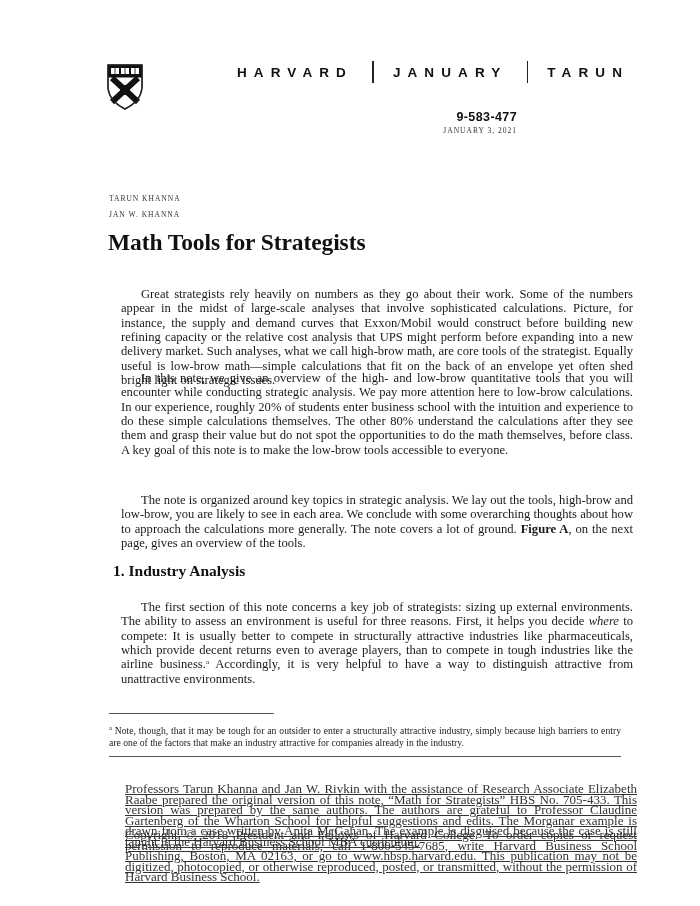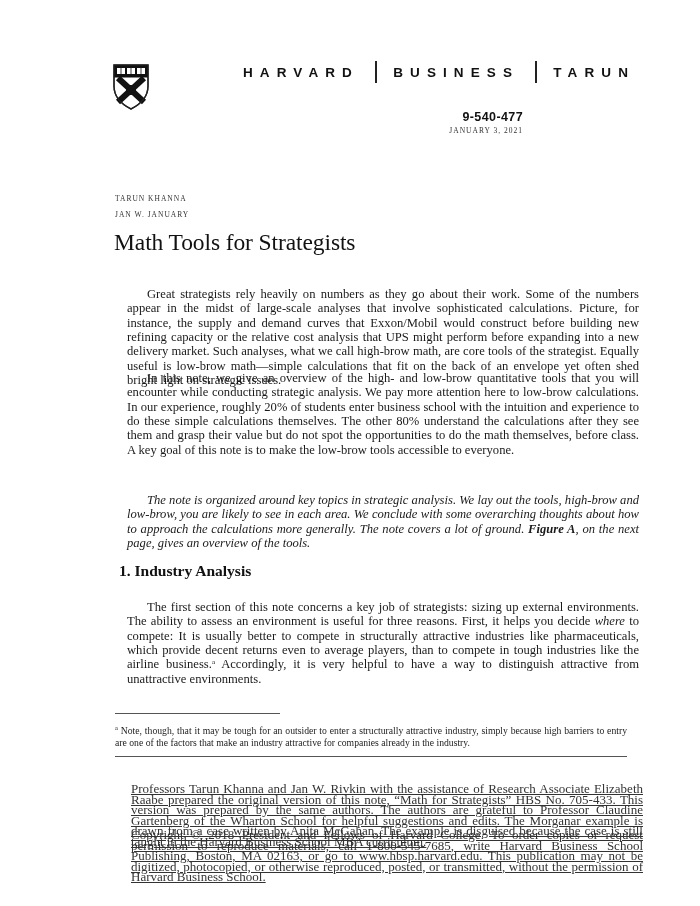--- a/index.html
+++ b/index.html
@@ -1,38 +1,38 @@
 <!DOCTYPE html>
 <html><head>
   <meta charset="utf-8">
   <style>
     html, body { margin: 0; padding: 0; background: #ffffff; }
     body { width: 700px; height: 906px; position: relative; overflow: hidden; color: #111; font-family: "DejaVu Serif", "Liberation Serif", serif; }
-    .page { position: absolute; left: 12px; top: 0; width: 596px; height: 906px; }
+    .page { position: absolute; left: 6px; top: 0; width: 596px; height: 906px; }
 
     .shield { position: absolute; left: 101px; top: 64px; width: 36px; height: 46px; }
 
     .masthead { position: absolute; left: 231px; top: 62px; width: 385px; height: 20px; display: flex; align-items: center; justify-content: space-between; font-family: "Liberation Sans", "DejaVu Sans", sans-serif; font-weight: bold; font-size: 13.5px; color: #111; }
     .masthead .word { letter-spacing: 7.1px; }
     .masthead .word.last { letter-spacing: 7.1px; margin-right: -7px; }
     .masthead .sep { width: 1.5px; height: 22px; background: #222; }
 
     .docnum { position: absolute; right: 85px; top: 110px; font-family: "Liberation Sans", "DejaVu Sans", sans-serif; font-weight: bold; font-size: 12.5px; letter-spacing: 0.4px; }
     .docdate { position: absolute; right: 85px; top: 126px; font-family: "Liberation Serif", serif; font-size: 7.5px; letter-spacing: 1px; color: #333; }
 
     .author { position: absolute; left: 103px; font-family: "Liberation Serif", serif; font-size: 7.5px; letter-spacing: 1px; color: #333; text-align: center; }
     .author.a1 { top: 194px; }
     .author.a2 { top: 210px; }
 
-    .title { position: absolute; left: 102px; top: 229px; font-family: "Liberation Serif", serif; font-weight: normal; font-size: 23.5px; margin: 0; letter-spacing: -0.1px; }
+    .title { position: absolute; left: 102px; top: 229px; font-family: "Liberation Serif", serif; font-weight: bold; font-size: 23.5px; margin: 0; letter-spacing: -0.1px; }
 
     .body-text { position: absolute; left: 103px; width: 512px; font-family: "Liberation Serif", serif; font-size: 12.6px; line-height: 14.35px; text-align: justify; margin: 12px; text-indent: 20px; color: #1a1a1a; }
     .p1 { top: 275px; }
     .p2 { top: 359px; }
-    .p3 { top: 481px; font-style: italic; }
+    .p3 { top: 481px; }
     .p4 { top: 588px; }
 
     .section-head { position: absolute; left: 103px; top: 558px; font-family: "Liberation Serif", serif; font-weight: bold; font-size: 15.5px; margin: 4px; }
 
     .fn-rule { position: absolute; left: 103px; top: 713px; width: 165px; height: 1px; background: #555; }
     .footnote { position: absolute; left: 103px; top: 722px; width: 512px; font-family: "Liberation Serif", serif; font-size: 9.7px; line-height: 12px; text-align: justify; margin: 0; color: #222; }
     .footnote sup { font-size: 6.5px; }
     .full-rule { position: absolute; left: 103px; top: 756px; width: 512px; height: 1px; background: #555; }
 
     .credits { position: absolute; left: 103px; width: 512px; font-family: "Liberation Serif", serif; font-size: 13px; line-height: 10.5px; text-align: justify; margin: 16px; color: #333; text-decoration: underline; }
@@ -57,30 +57,30 @@
     <line x1="28" y1="4" x2="28" y2="10" stroke="#111" stroke-width="0.8"></line>
     <path d="M5 14 L31 38 M31 14 L5 38" stroke="#111" stroke-width="6"></path>
     <rect x="13" y="21" width="10" height="10" fill="#111"></rect>
     <path d="M1 13 H35" stroke="#111" stroke-width="1"></path>
     <path d="M1 1 H35 V22 C35 34 26 41 18 45 C10 41 1 34 1 22 Z" fill="none" stroke="#222" stroke-width="1.2"></path>
   </svg>
 
   <div class="masthead">
     <span class="word">HARVARD</span>
     <span class="sep"></span>
-    <span class="word">BUSINESS</span>
+    <span class="word">JANUARY</span>
     <span class="sep"></span>
     <span class="word last">TARUN</span>
   </div>
 
-  <div class="docnum">9-540-477</div>
+  <div class="docnum">9-583-477</div>
   <div class="docdate">JANUARY 3, 2021</div>
 
   <div class="author a1">TARUN KHANNA</div>
-  <div class="author a2">JAN W. JANUARY</div>
+  <div class="author a2">JAN W. KHANNA</div>
 
   <h1 class="title">Math Tools for Strategists</h1>
 
   <p class="body-text p1">Great strategists rely heavily on numbers as they go about their work.  Some of the numbers appear in the midst of large-scale analyses that involve sophisticated calculations.  Picture, for instance, the supply and demand curves that Exxon/Mobil would construct before building new refining capacity or the relative cost analysis that UPS might perform before expanding into a new delivery market.  Such analyses, what we call high-brow math, are core tools of the strategist. Equally useful is low-brow math—simple calculations that fit on the back of an envelope yet often shed bright light on strategic issues.</p>
   <p class="body-text p2">In this note, we give an overview of the high- and low-brow quantitative tools that you will encounter while conducting strategic analysis.  We pay more attention here to low-brow calculations. In our experience, roughly 20% of students enter business school with the intuition and experience to do these simple calculations themselves.  The other 80% understand the calculations after they see them and grasp their value but do not spot the opportunities to do the math themselves, before class. A key goal of this note is to make the low-brow tools accessible to everyone.</p>
   <p class="body-text p3"><span>The note is organized around key topics in strategic analysis.  We lay out the tools, high-brow and low-brow, you are likely to see in each area.  We conclude with some overarching thoughts about how to approach the calculations more generally.  The note covers a lot of ground.  </span><b>Figure A</b><span>, on the next page, gives an overview of the tools.</span></p>
 
   <h2 class="section-head">1. Industry Analysis</h2>
 
   <p class="body-text p4"><span>The first section of this note concerns a key job of strategists: sizing up external environments. The ability to assess an environment is useful for three reasons.  First, it helps you decide </span><i>where</i><span> to compete: It is usually better to compete in structurally attractive industries like pharmaceuticals, which provide decent returns even to average players, than to compete in tough industries like the airline business.</span><sup class="fnref">a</sup><span>  Accordingly, it is very helpful to have a way to distinguish attractive from unattractive environments.</span></p>

